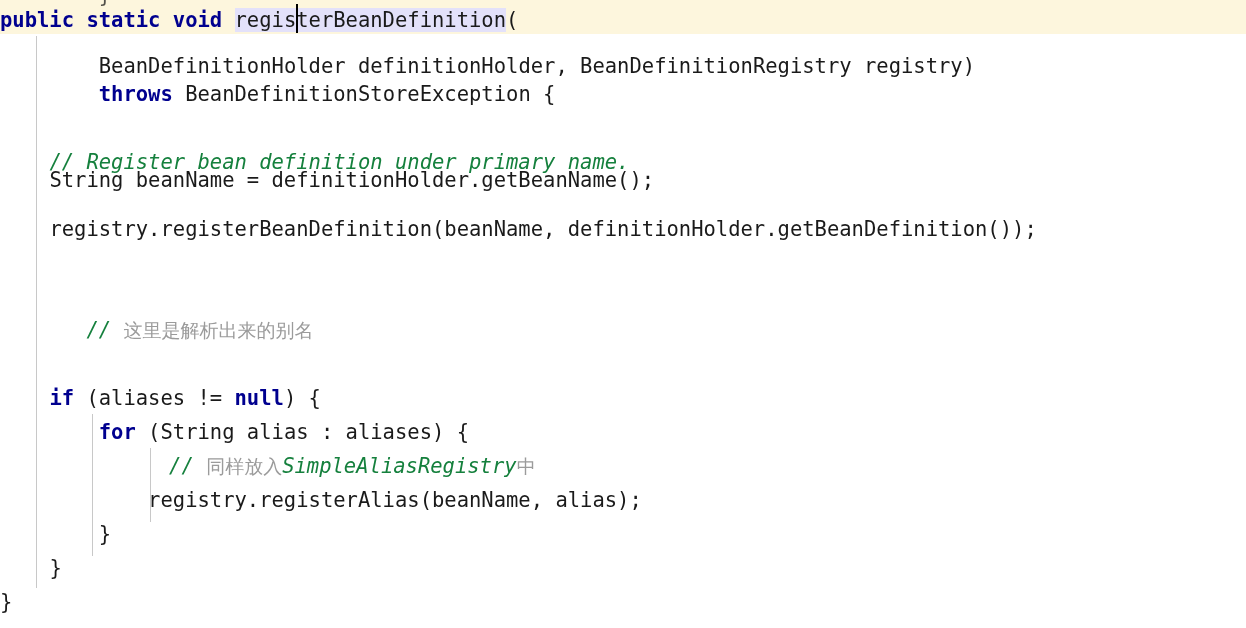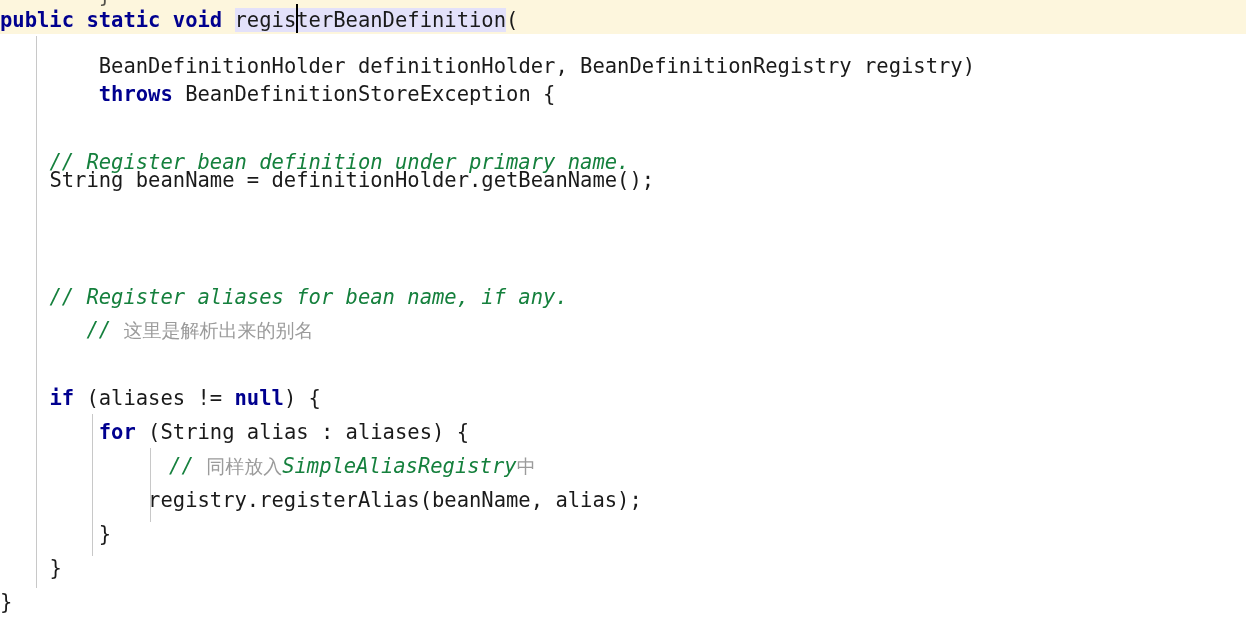--- a/index.html
+++ b/index.html
@@ -120,23 +120,23 @@
 
   <div class="partial-top">        }</div>
 
   <div class="code-layer" id="code-layer">
       <div class="line" style="top: 4px;"><span class="kw">public static void</span><span> </span><span class="ident-hl">registerBeanDefinition</span><span>(</span></div>
       <div class="line" style="top: 50px;"><span class="ind">        </span><span>BeanDefinitionHolder definitionHolder, BeanDefinitionRegistry registry)</span></div>
       <div class="line" style="top: 78px;"><span class="ind">        </span><span class="kw">throws</span><span> BeanDefinitionStoreException {</span></div>
       <div class="line" style="top: 111px;"></div>
       <div class="line" style="top: 146px;"><span class="ind">    </span><span class="cmt">// Register bean definition under primary name.</span></div>
       <div class="line" style="top: 164px;"><span class="ind">    </span><span>String beanName = definitionHolder.getBeanName();</span></div>
-      <div class="line" style="top: 213px;"><span class="ind">    </span></div>
+      <div class="line" style="top: 213px;"><span class="ind">    </span><span>registry.registerBeanDefinition(beanName, definitionHolder.getBeanDefinition());</span></div>
       <div class="line" style="top: 247px;"></div>
-      <div class="line" style="top: 281px;"><span class="ind">    </span><span class="cmt">// Register aliases for bean name, if any.</span></div>
+      <div class="line" style="top: 281px;"><span class="ind">    </span></div>
       <div class="line" style="top: 314px; padding-left: 37px;"><span class="ind">    </span><span class="cmt">// </span><span class="cmt-cjk">这里是解析出来的别名</span></div>
       <div class="line" style="top: 348px;"><span class="ind">    </span></div>
       <div class="line" style="top: 382px;"><span class="ind">    </span><span class="kw">if</span><span> (aliases != </span><span class="kw">null</span><span>) {</span></div>
       <div class="line" style="top: 416px;"><span class="ind">        </span><span class="kw">for</span><span> (String alias : aliases) {</span></div>
       <div class="line" style="top: 450px; padding-left: 21px;"><span class="ind">            </span><span class="cmt">// </span><span class="cmt-cjk">同样放入</span><span class="cmt">SimpleAliasRegistry</span><span class="cmt-cjk">中</span></div>
       <div class="line" style="top: 484px;"><span class="ind">            </span><span>registry.registerAlias(beanName, alias);</span></div>
       <div class="line" style="top: 518px;"><span class="ind">        </span><span>}</span></div>
       <div class="line" style="top: 552px;"><span class="ind">    </span><span>}</span></div>
       <div class="line" style="top: 586px;"><span>}</span></div>
     </div>

